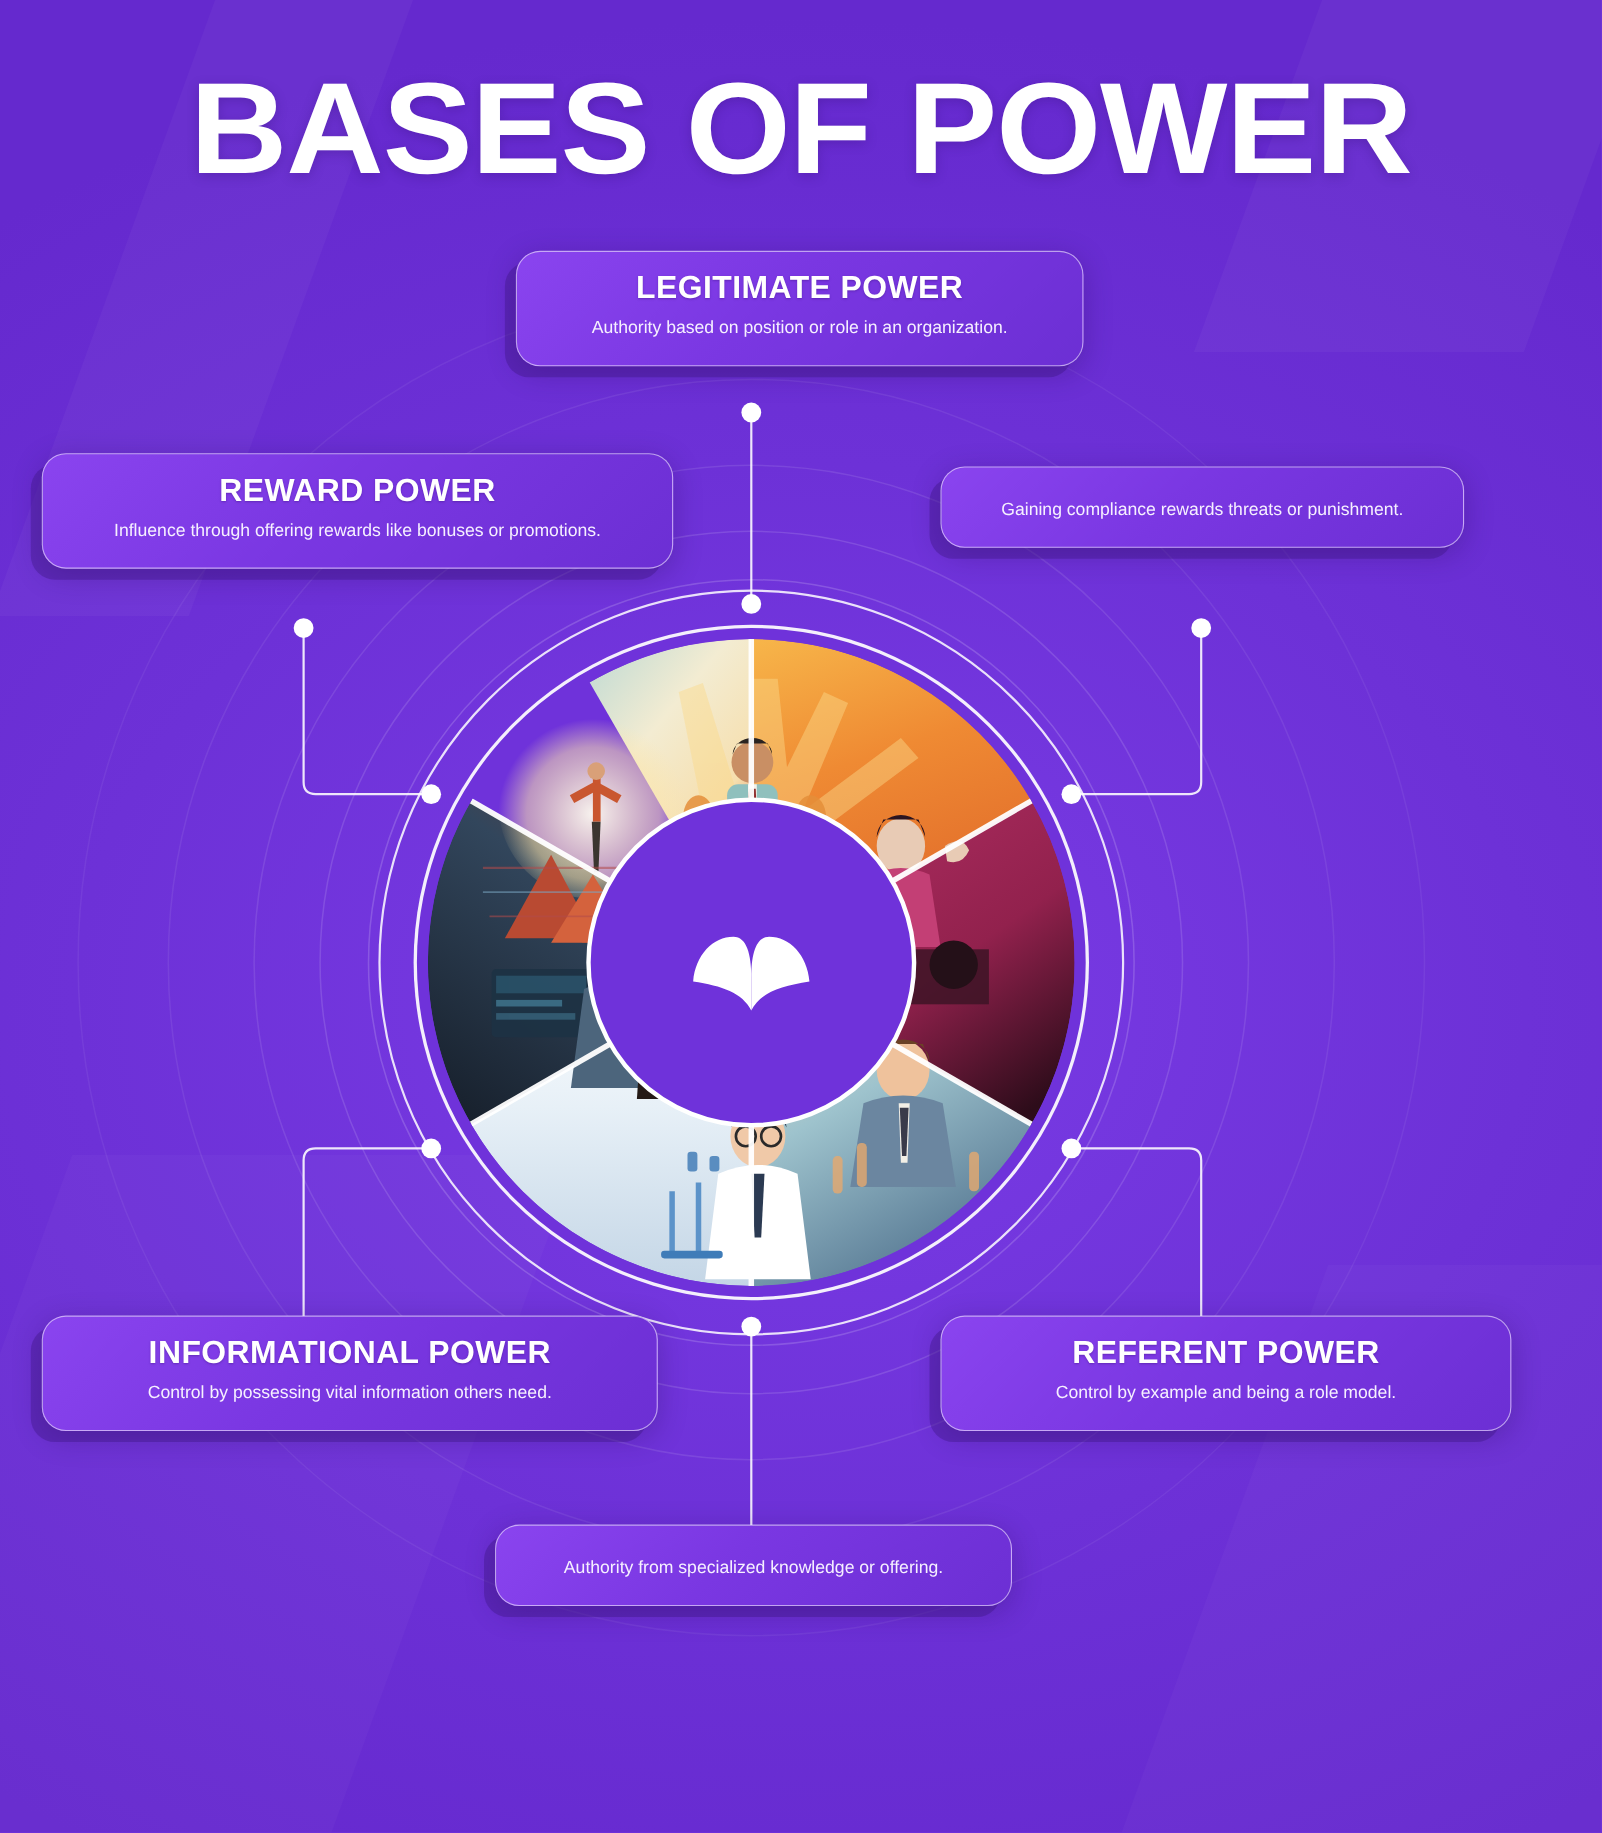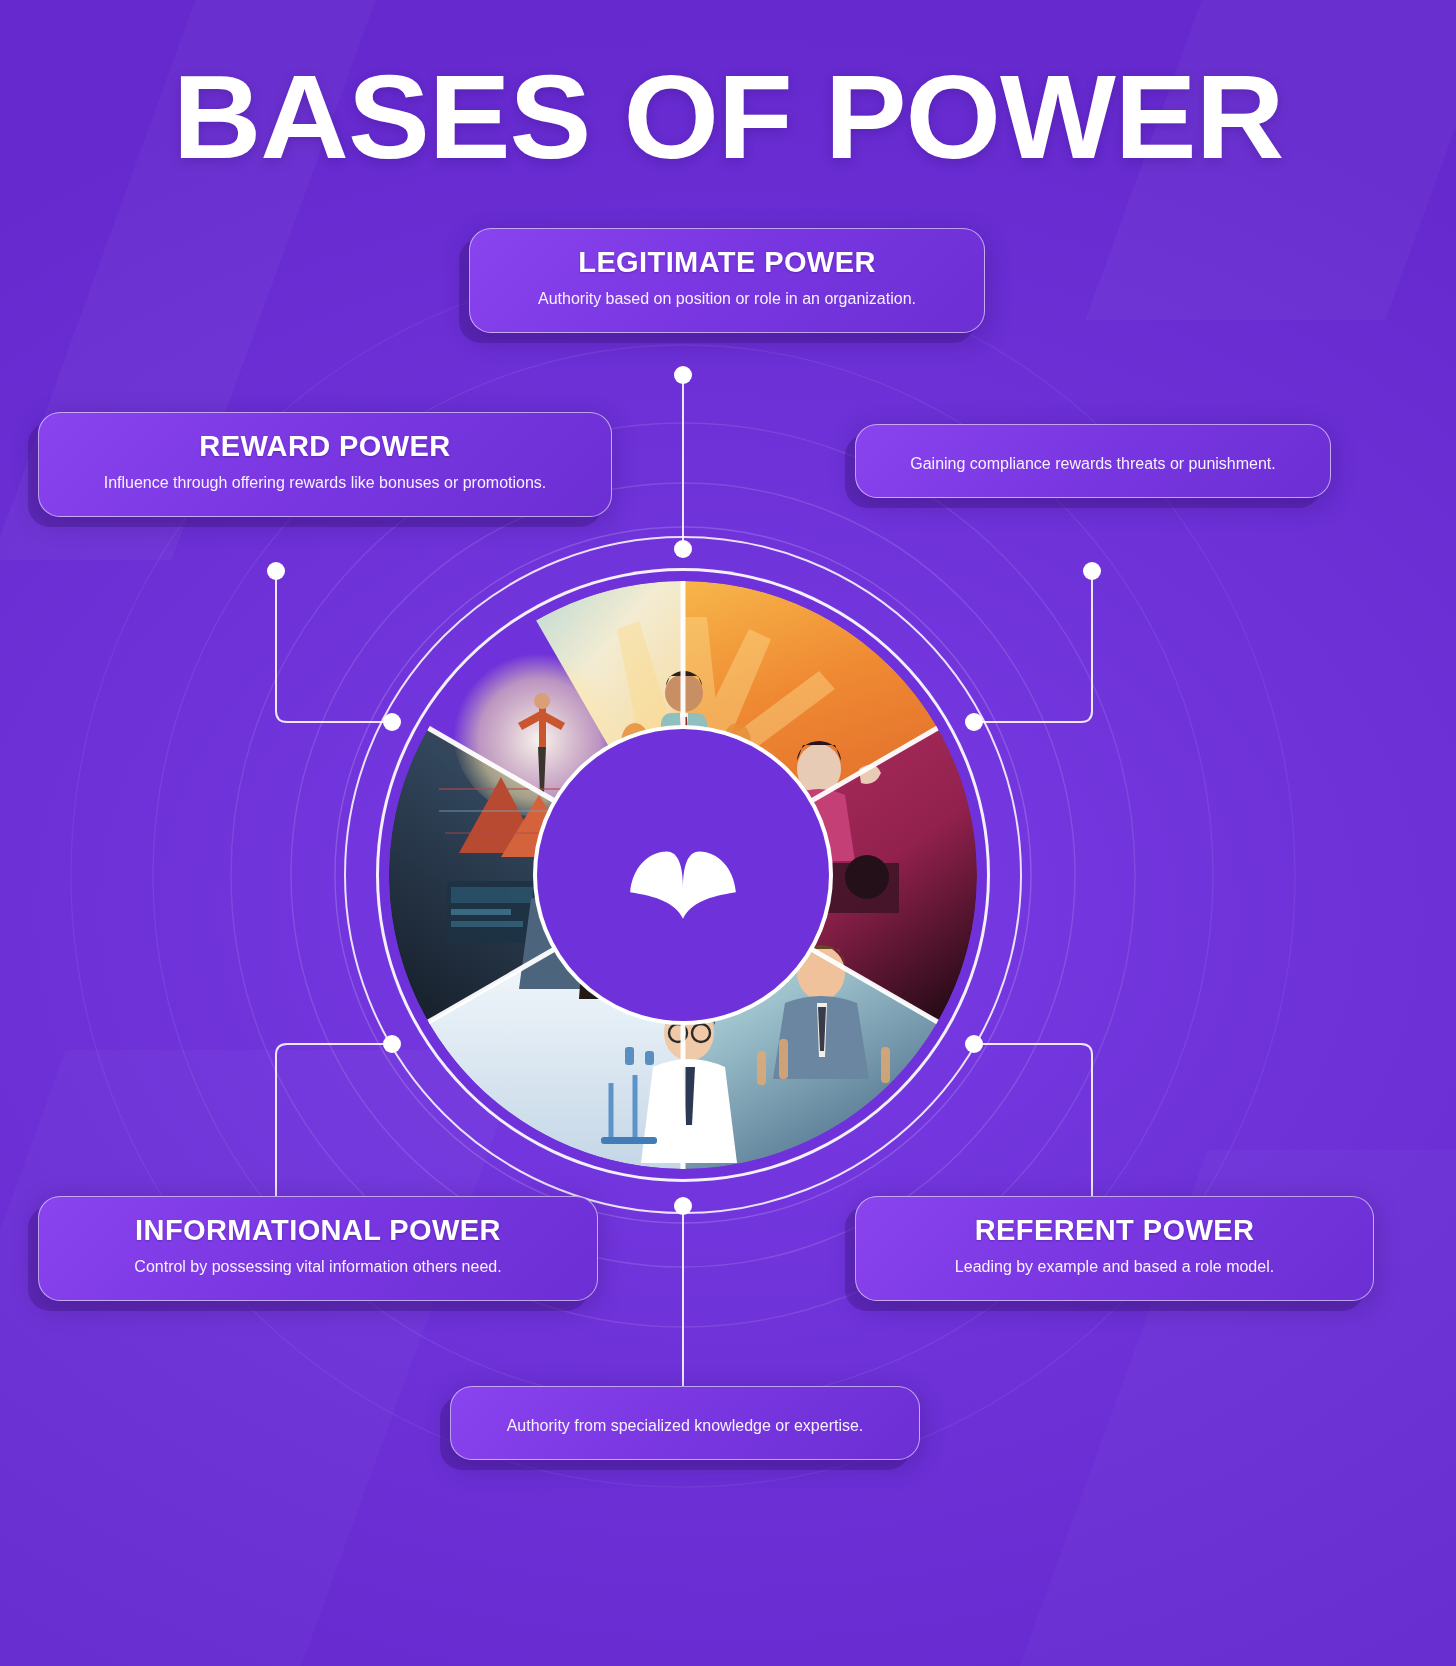--- a/index.html
+++ b/index.html
@@ -355,18 +355,18 @@
   <div class="card-desc">Gaining compliance rewards threats or punishment.</div>
 </div>
 
 <div class="card" id="card-informational">
   <div class="card-title">INFORMATIONAL POWER</div>
   <div class="card-desc">Control by possessing vital information others need.</div>
 </div>
 
 <div class="card" id="card-referent">
   <div class="card-title">REFERENT POWER</div>
-  <div class="card-desc">Leading by example and based a role model.</div>
+  <div class="card-desc">Control by example and being a role model.</div>
 </div>
 
 <div class="card" id="card-expert">
-  <div class="card-desc">Authority from specialized knowledge or expertise.</div>
+  <div class="card-desc">Authority from specialized knowledge or offering.</div>
 </div>
 
 </body></html>

